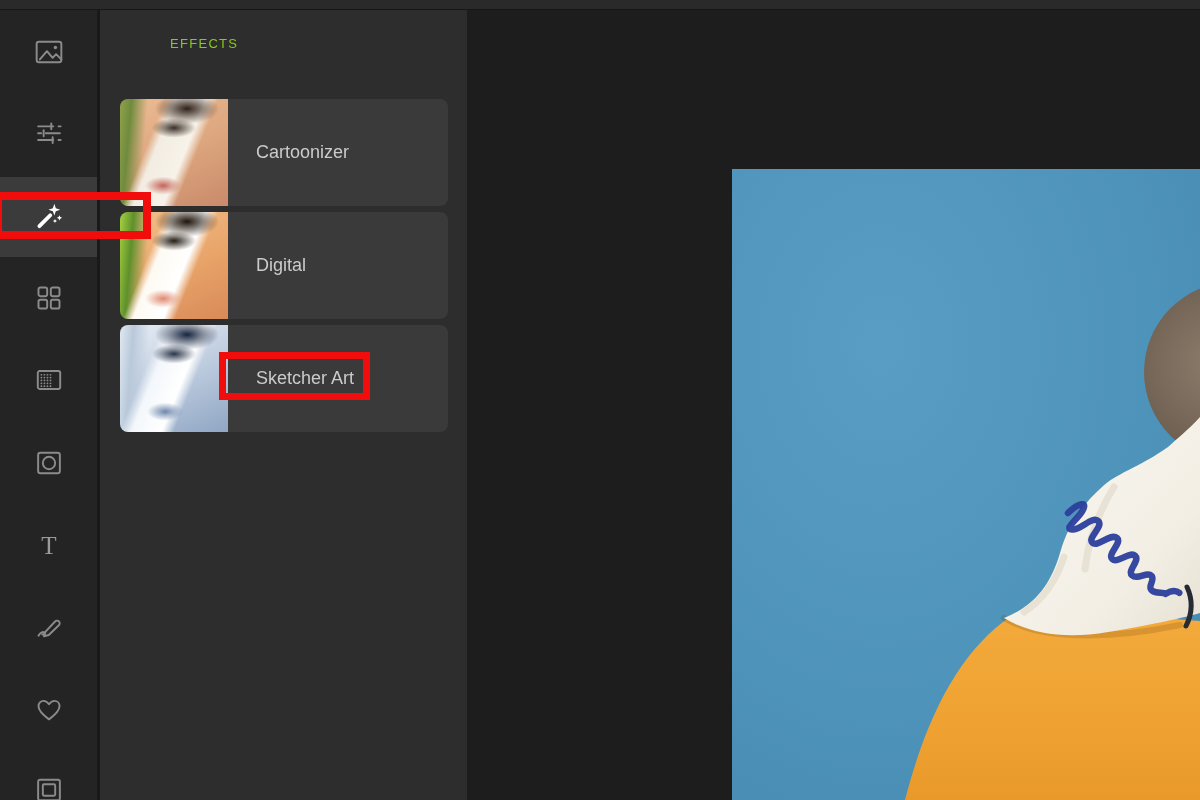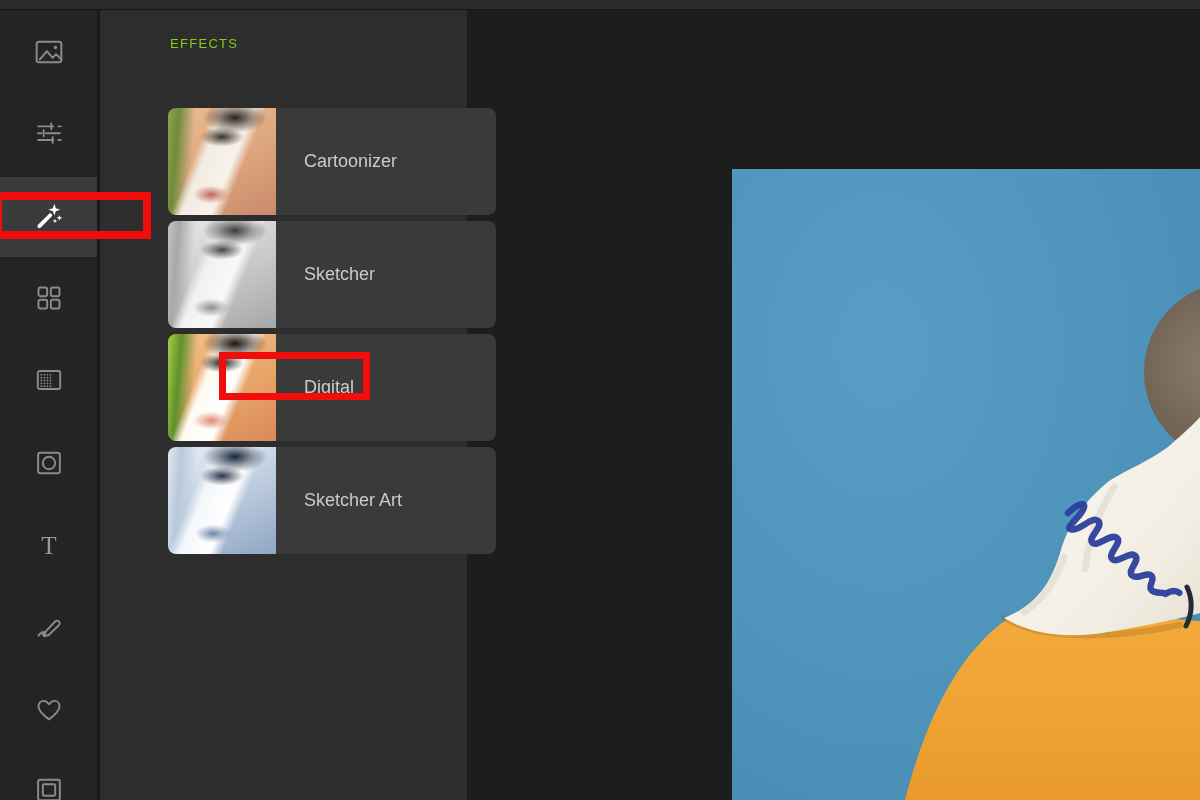--- a/index.html
+++ b/index.html
@@ -18,21 +18,21 @@
                display:flex; align-items:center; justify-content:center; cursor:pointer; }
   .side-item svg { width:32px; height:32px; }
   .side-active-bg { position:absolute; left:0; top:167px; width:97px; height:80px;
                     background:#3b3b3b; }
 
   
   .panel { position:absolute; left:100px; top:10px; width:367px; height:790px;
            background:#2d2d2d; z-index:4; }
   .panel-title { position:absolute; left:22px; top:26px; font-size:13px;
                  letter-spacing:1.3px; color:#84cc16; font-weight:500;margin-left:48px; }
-  .cards { position:absolute; left:20px; top:98px; width:328px;margin-left:48px; }
+  .cards { position:absolute; left:20px; top:89px; width:328px; }
   .card { position:relative; width:328px; height:107px; margin-bottom:6px;
           background:#3a3a3a; border-radius:8px; cursor:pointer; }
   .thumb { position:absolute; left:0; top:0; width:108px; height:107px;
            border-radius:8px 0 0 8px; }
   .card-label { position:absolute; left:136px; top:0; height:107px;
                 display:flex; align-items:center; font-size:18px; color:#cbcbcb; }
 
   
   .thumb-cartoonizer { background:
     radial-gradient(46px 22px at 62% 9%, #2f211a 0%, rgba(47,33,26,0) 70%),
@@ -181,24 +181,20 @@
 
   <div class="panel">
     <div class="panel-title">EFFECTS</div>
 
     <div class="cards">
       <div class="card">
         <div class="thumb thumb-cartoonizer"></div>
         <div class="card-label">Cartoonizer</div>
       </div>
       <div class="card">
-        <div class="thumb thumb-sketcher"></div>
-        <div class="card-label">Sketcher</div>
-      </div>
-      <div class="card">
         <div class="thumb thumb-painting"></div>
         <div class="card-label">Digital</div>
       </div>
       <div class="card">
         <div class="thumb thumb-digitalart"></div>
         <div class="card-label">Sketcher Art</div>
       </div>
     </div>
   </div>
 

